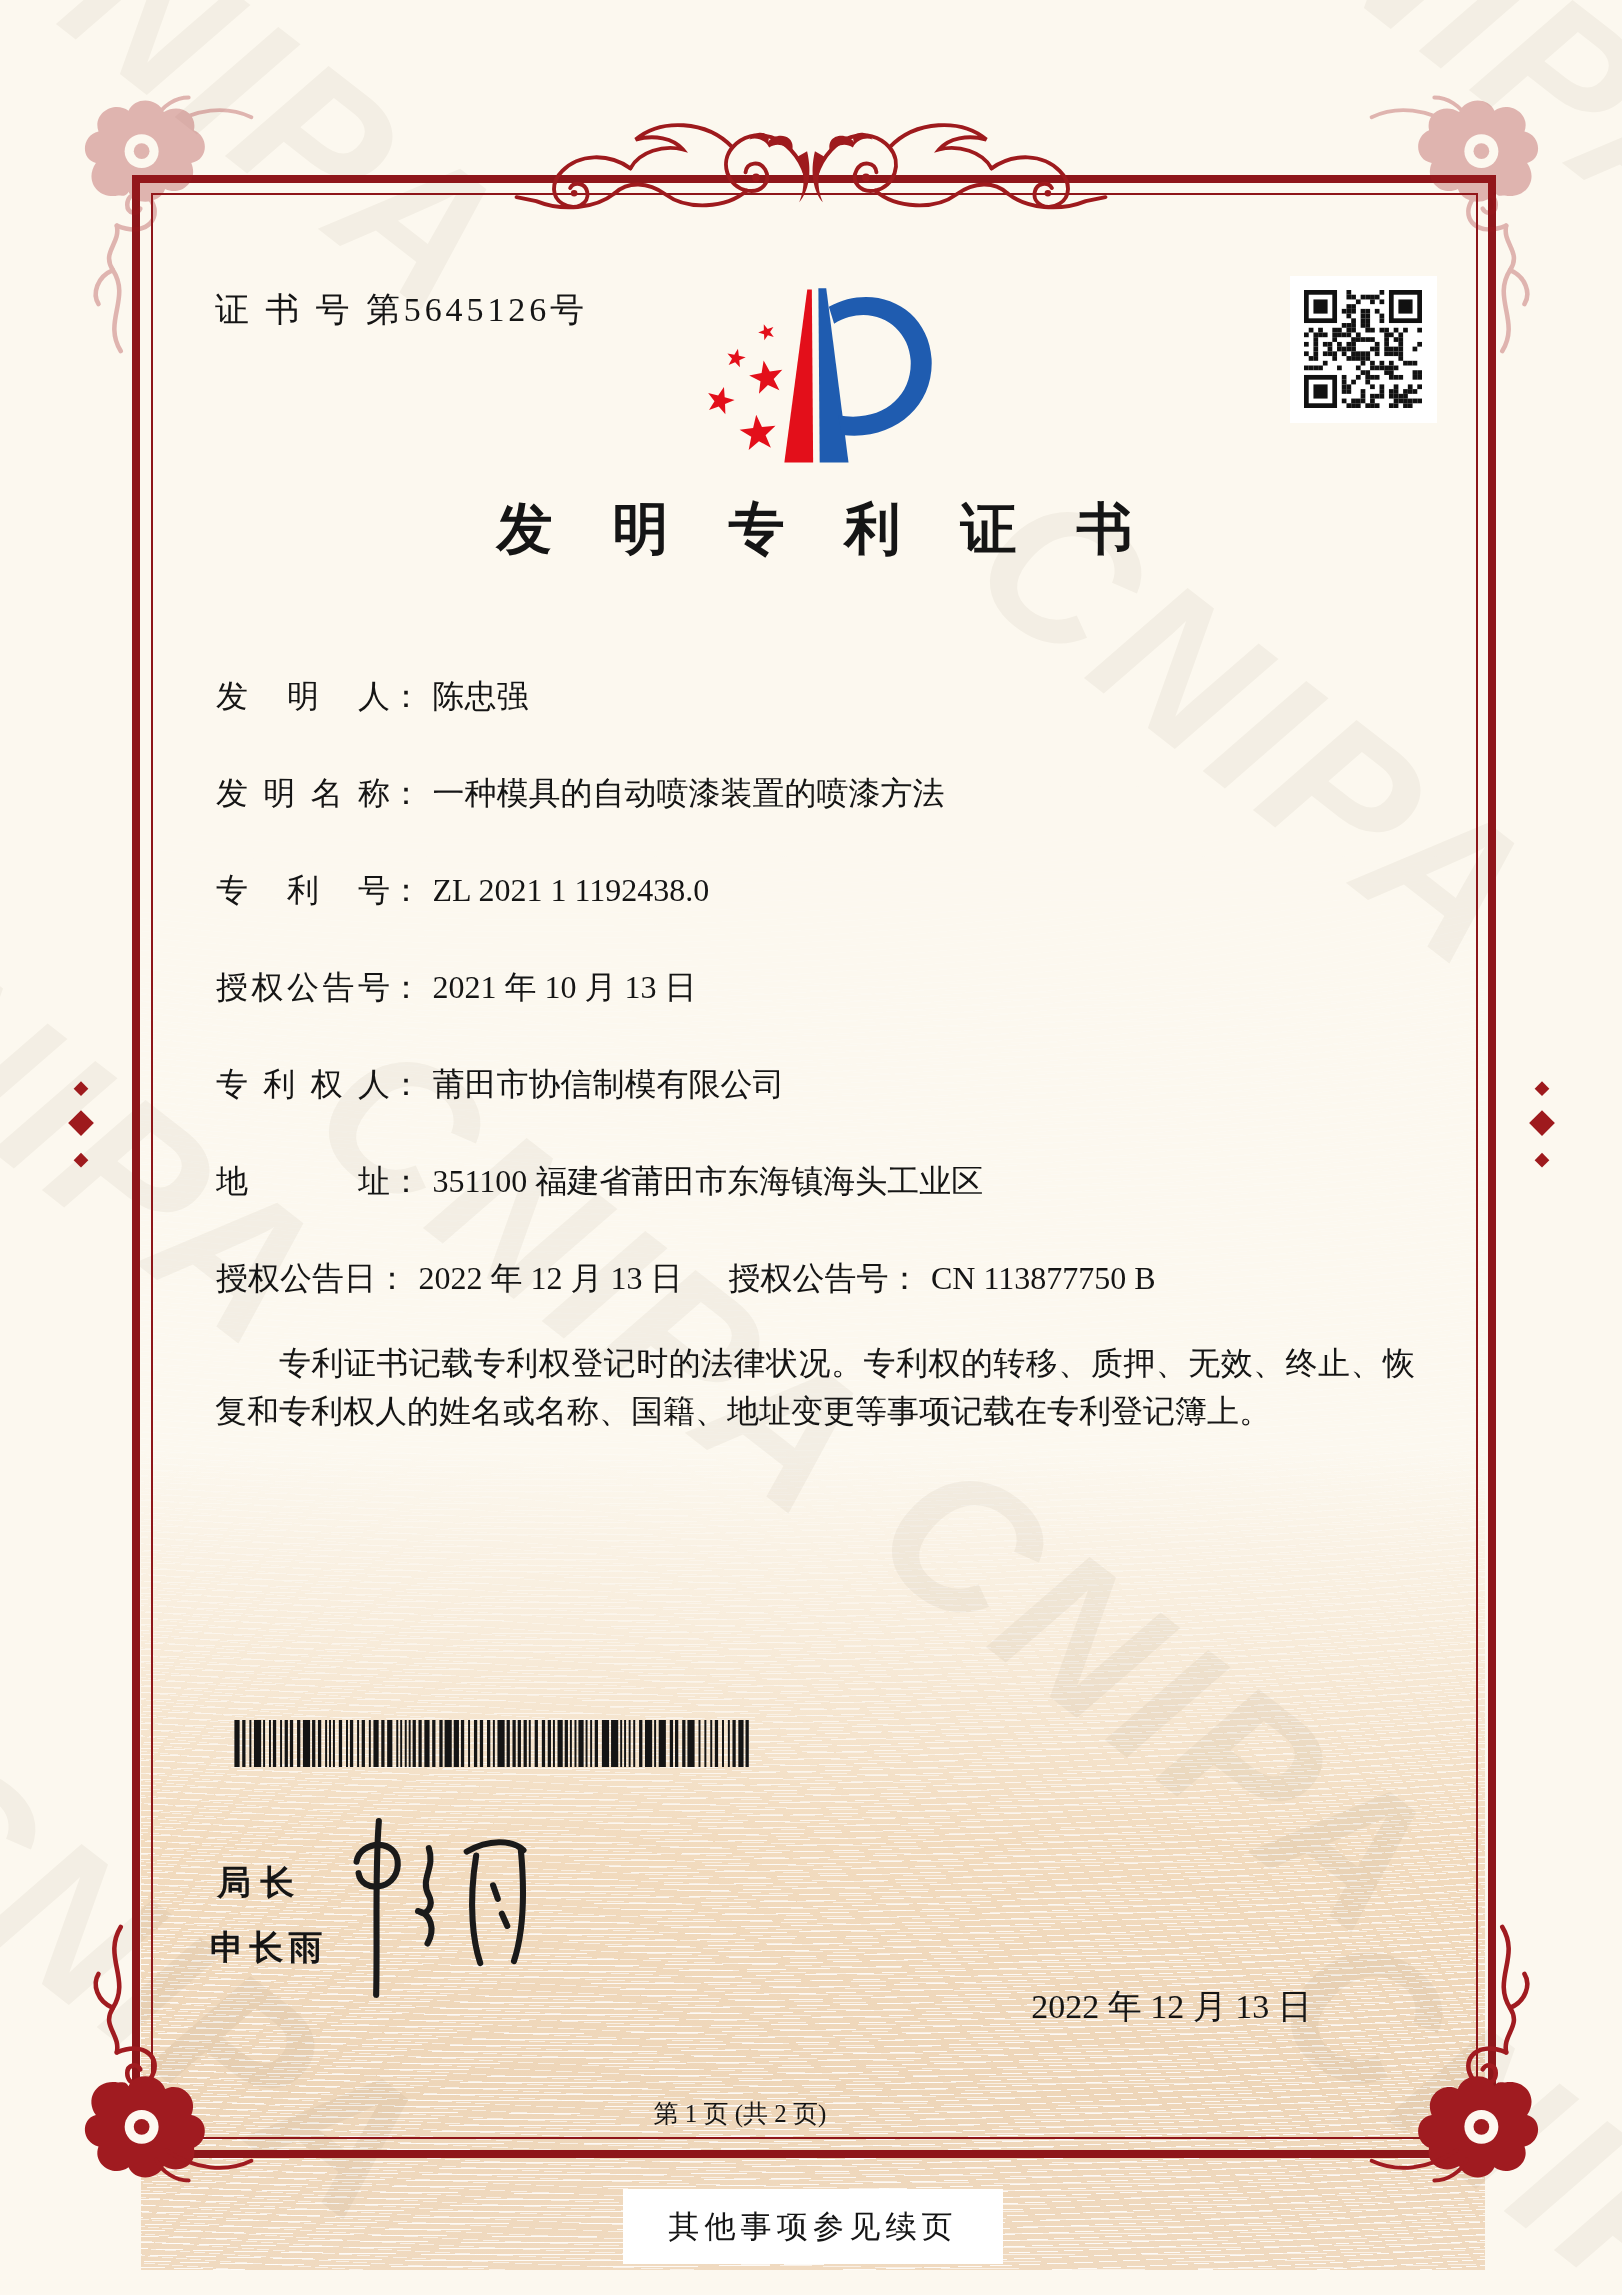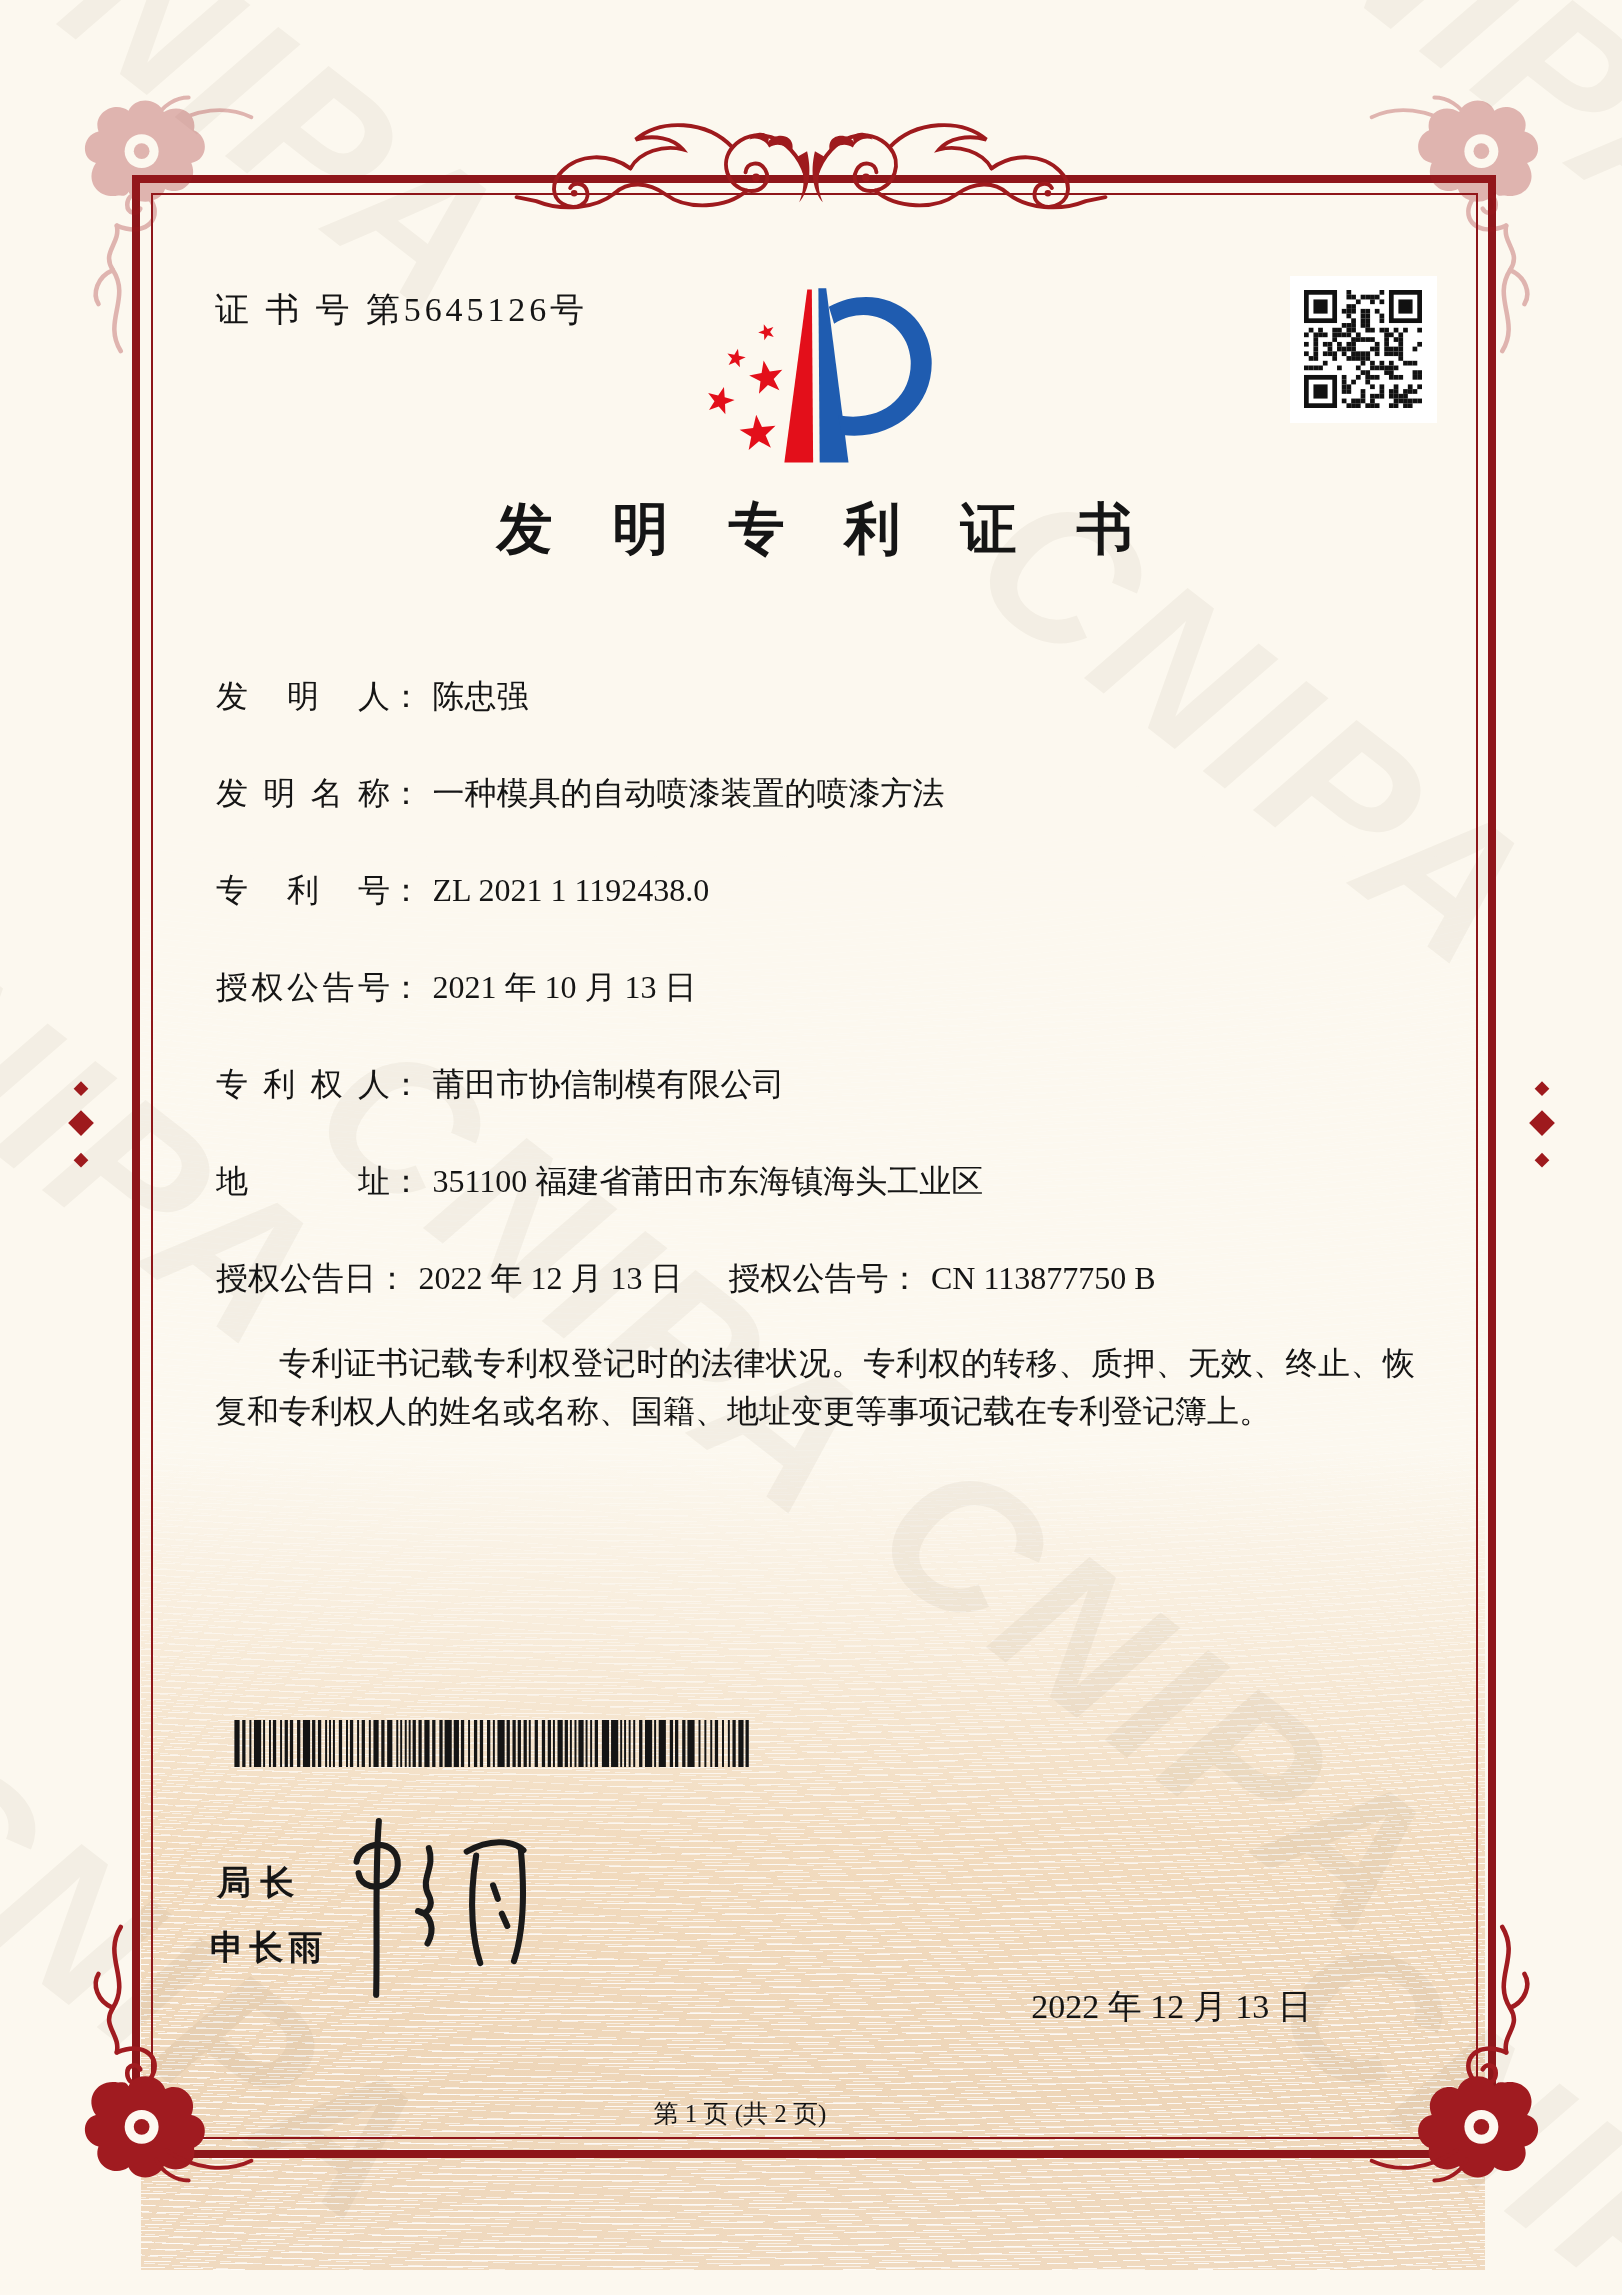--- a/index.html
+++ b/index.html
@@ -514,15 +514,16 @@
       <path d="M208,60 C240,42 275,42 292,58"></path>
       <path d="M222,66 C210,140 218,195 228,225"></path>
       <path d="M288,56 C295,130 290,185 278,222"></path>
       <path d="M247,110 L254,130"></path>
       <path d="M260,152 L268,170"></path>
     </g>
   </svg>
 
   <div class="issue-date">2022 年 12 月 13 日</div>
   <div class="page-info">第 1 页 (共 2 页)</div>
+  <div class="cont-note">其他事项参见续页</div>
 
 </div>
 
 
 </body></html>

